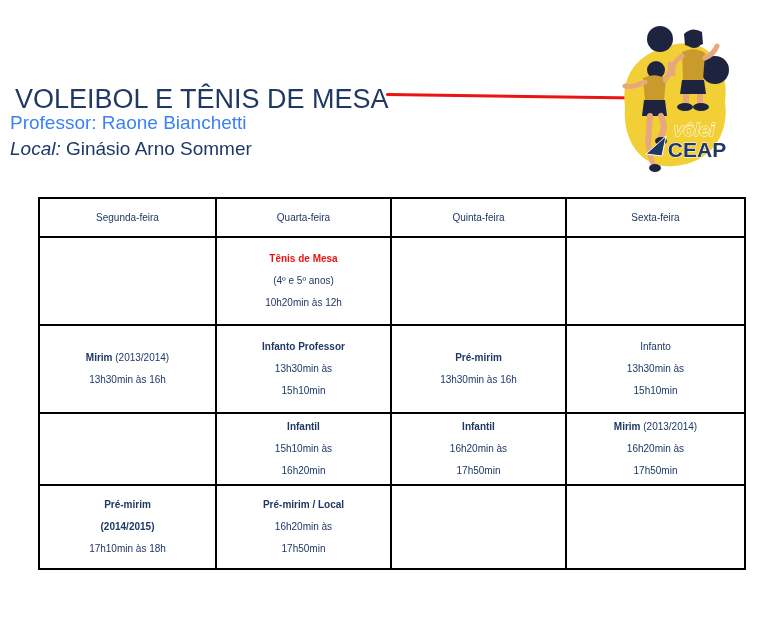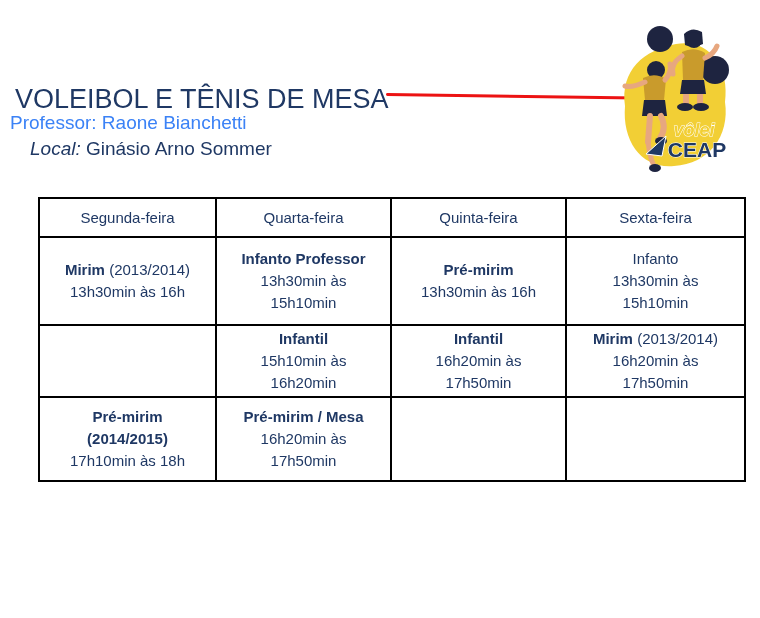--- a/index.html
+++ b/index.html
@@ -20,21 +20,21 @@
     color: #1F3864; white-space: nowrap;
   }
   .professor {
     position: absolute; left: 10px; top: 112px;
     font-size: 19px; color: #3b82f6; white-space: nowrap;
   }
   .local {
     position: absolute; left: 10px; top: 138px;
     font-size: 19px; color: #1F3864; white-space: nowrap;
   }
-  .local .lbl { font-style: italic; margin-left: 20px; }
+  .local .lbl { font-style: italic; }
   .red-line {
     position: absolute; left: 386px; top: 93px;
     width: 252px; height: 3px; background: #EC1313;
     border-radius: 2px;
     transform: rotate(0.8deg); transform-origin: left center;
   }
 
   
   .logo { position: absolute; left: 610px; top: 8px; width: 138px; height: 172px; }
   .logo svg { width: 100%; height: 100%; display: block; }
@@ -42,21 +42,21 @@
   
   table.schedule {
     position: absolute; left: 38px; top: 197px;
     border-collapse: collapse; table-layout: fixed;
     width: 706px;
   }
   .schedule th, .schedule td {
     border: 2px solid #000;
     text-align: center; vertical-align: middle;
     color: #1F3864;
-    font-size: 15px; line-height: 22px;
+    font-size: 10px; line-height: 22px;
     padding: 2px 4px;
   }
   .schedule th { height: 39px; font-weight: 400; }
   .schedule tr.r1 td { height: 88px; }
   .schedule tr.r2 td { height: 88px; }
   .schedule tr.r3 td { height: 65px; }
   .schedule tr.r4 td { height: 84px; }
   .schedule .nm { font-weight: 700; }
   .schedule .reg { font-weight: 400; }
   .schedule .red-nm { font-weight: 700; color: #EC1313; }
@@ -123,20 +123,30 @@
     </colgroup>
     <thead>
       <tr>
         <th>Segunda-feira</th>
         <th>Quarta-feira</th>
         <th>Quinta-feira</th>
         <th>Sexta-feira</th>
       </tr>
     </thead>
     <tbody>
+      <tr class="r1">
+        <td></td>
+        <td>
+          <div class="red-nm">Tênis de Mesa</div>
+          <div>(4º e 5º anos)</div>
+          <div>10h20min às 12h</div>
+        </td>
+        <td></td>
+        <td></td>
+      </tr>
       <tr class="r2">
         <td>
           <div><span class="nm">Mirim</span><span class="reg"> (2013/2014)</span></div>
           <div>13h30min às 16h</div>
         </td>
         <td>
           <div class="nm">Infanto Professor</div>
           <div>13h30min às</div>
           <div>15h10min</div>
         </td>
@@ -168,21 +178,21 @@
           <div>17h50min</div>
         </td>
       </tr>
       <tr class="r4">
         <td>
           <div class="nm">Pré-mirim</div>
           <div class="nm">(2014/2015)</div>
           <div>17h10min às 18h</div>
         </td>
         <td>
-          <div class="nm">Pré-mirim / Mesa</div>
+          <div class="nm">Pré-mirim / Local</div>
           <div>16h20min às</div>
           <div>17h50min</div>
         </td>
         <td></td>
         <td></td>
       </tr>
     </tbody>
   </table>
 </div>
 

